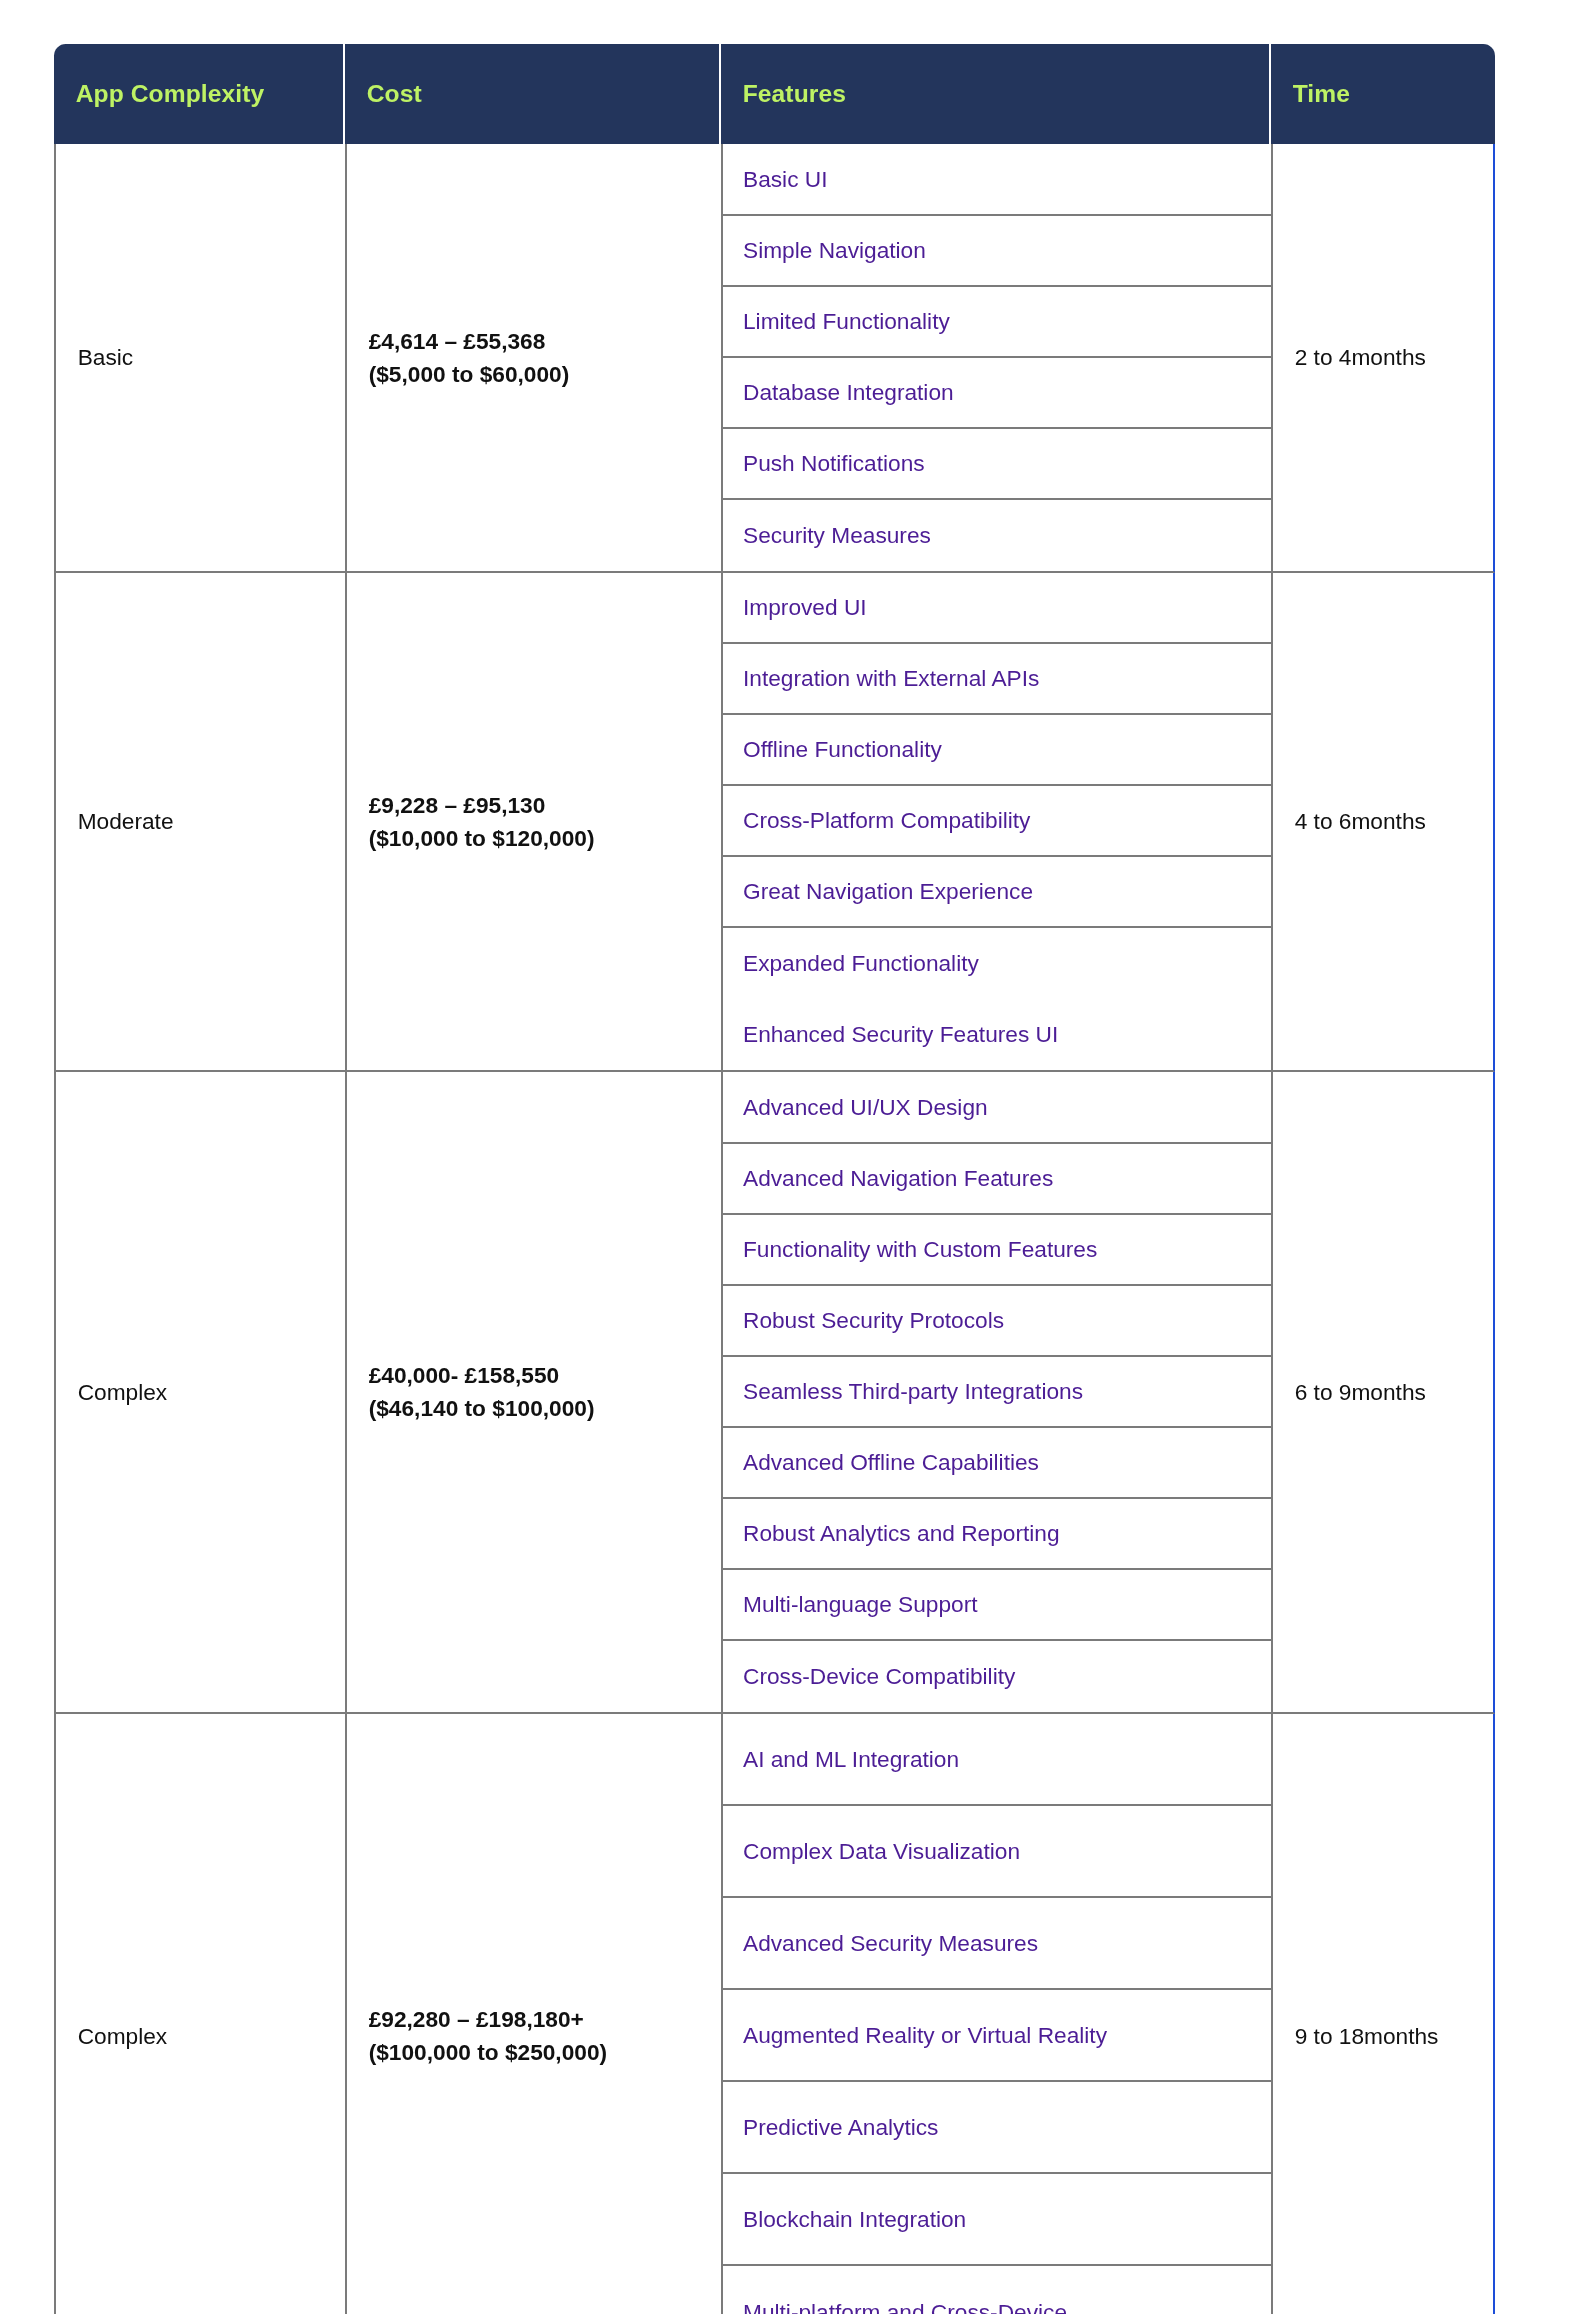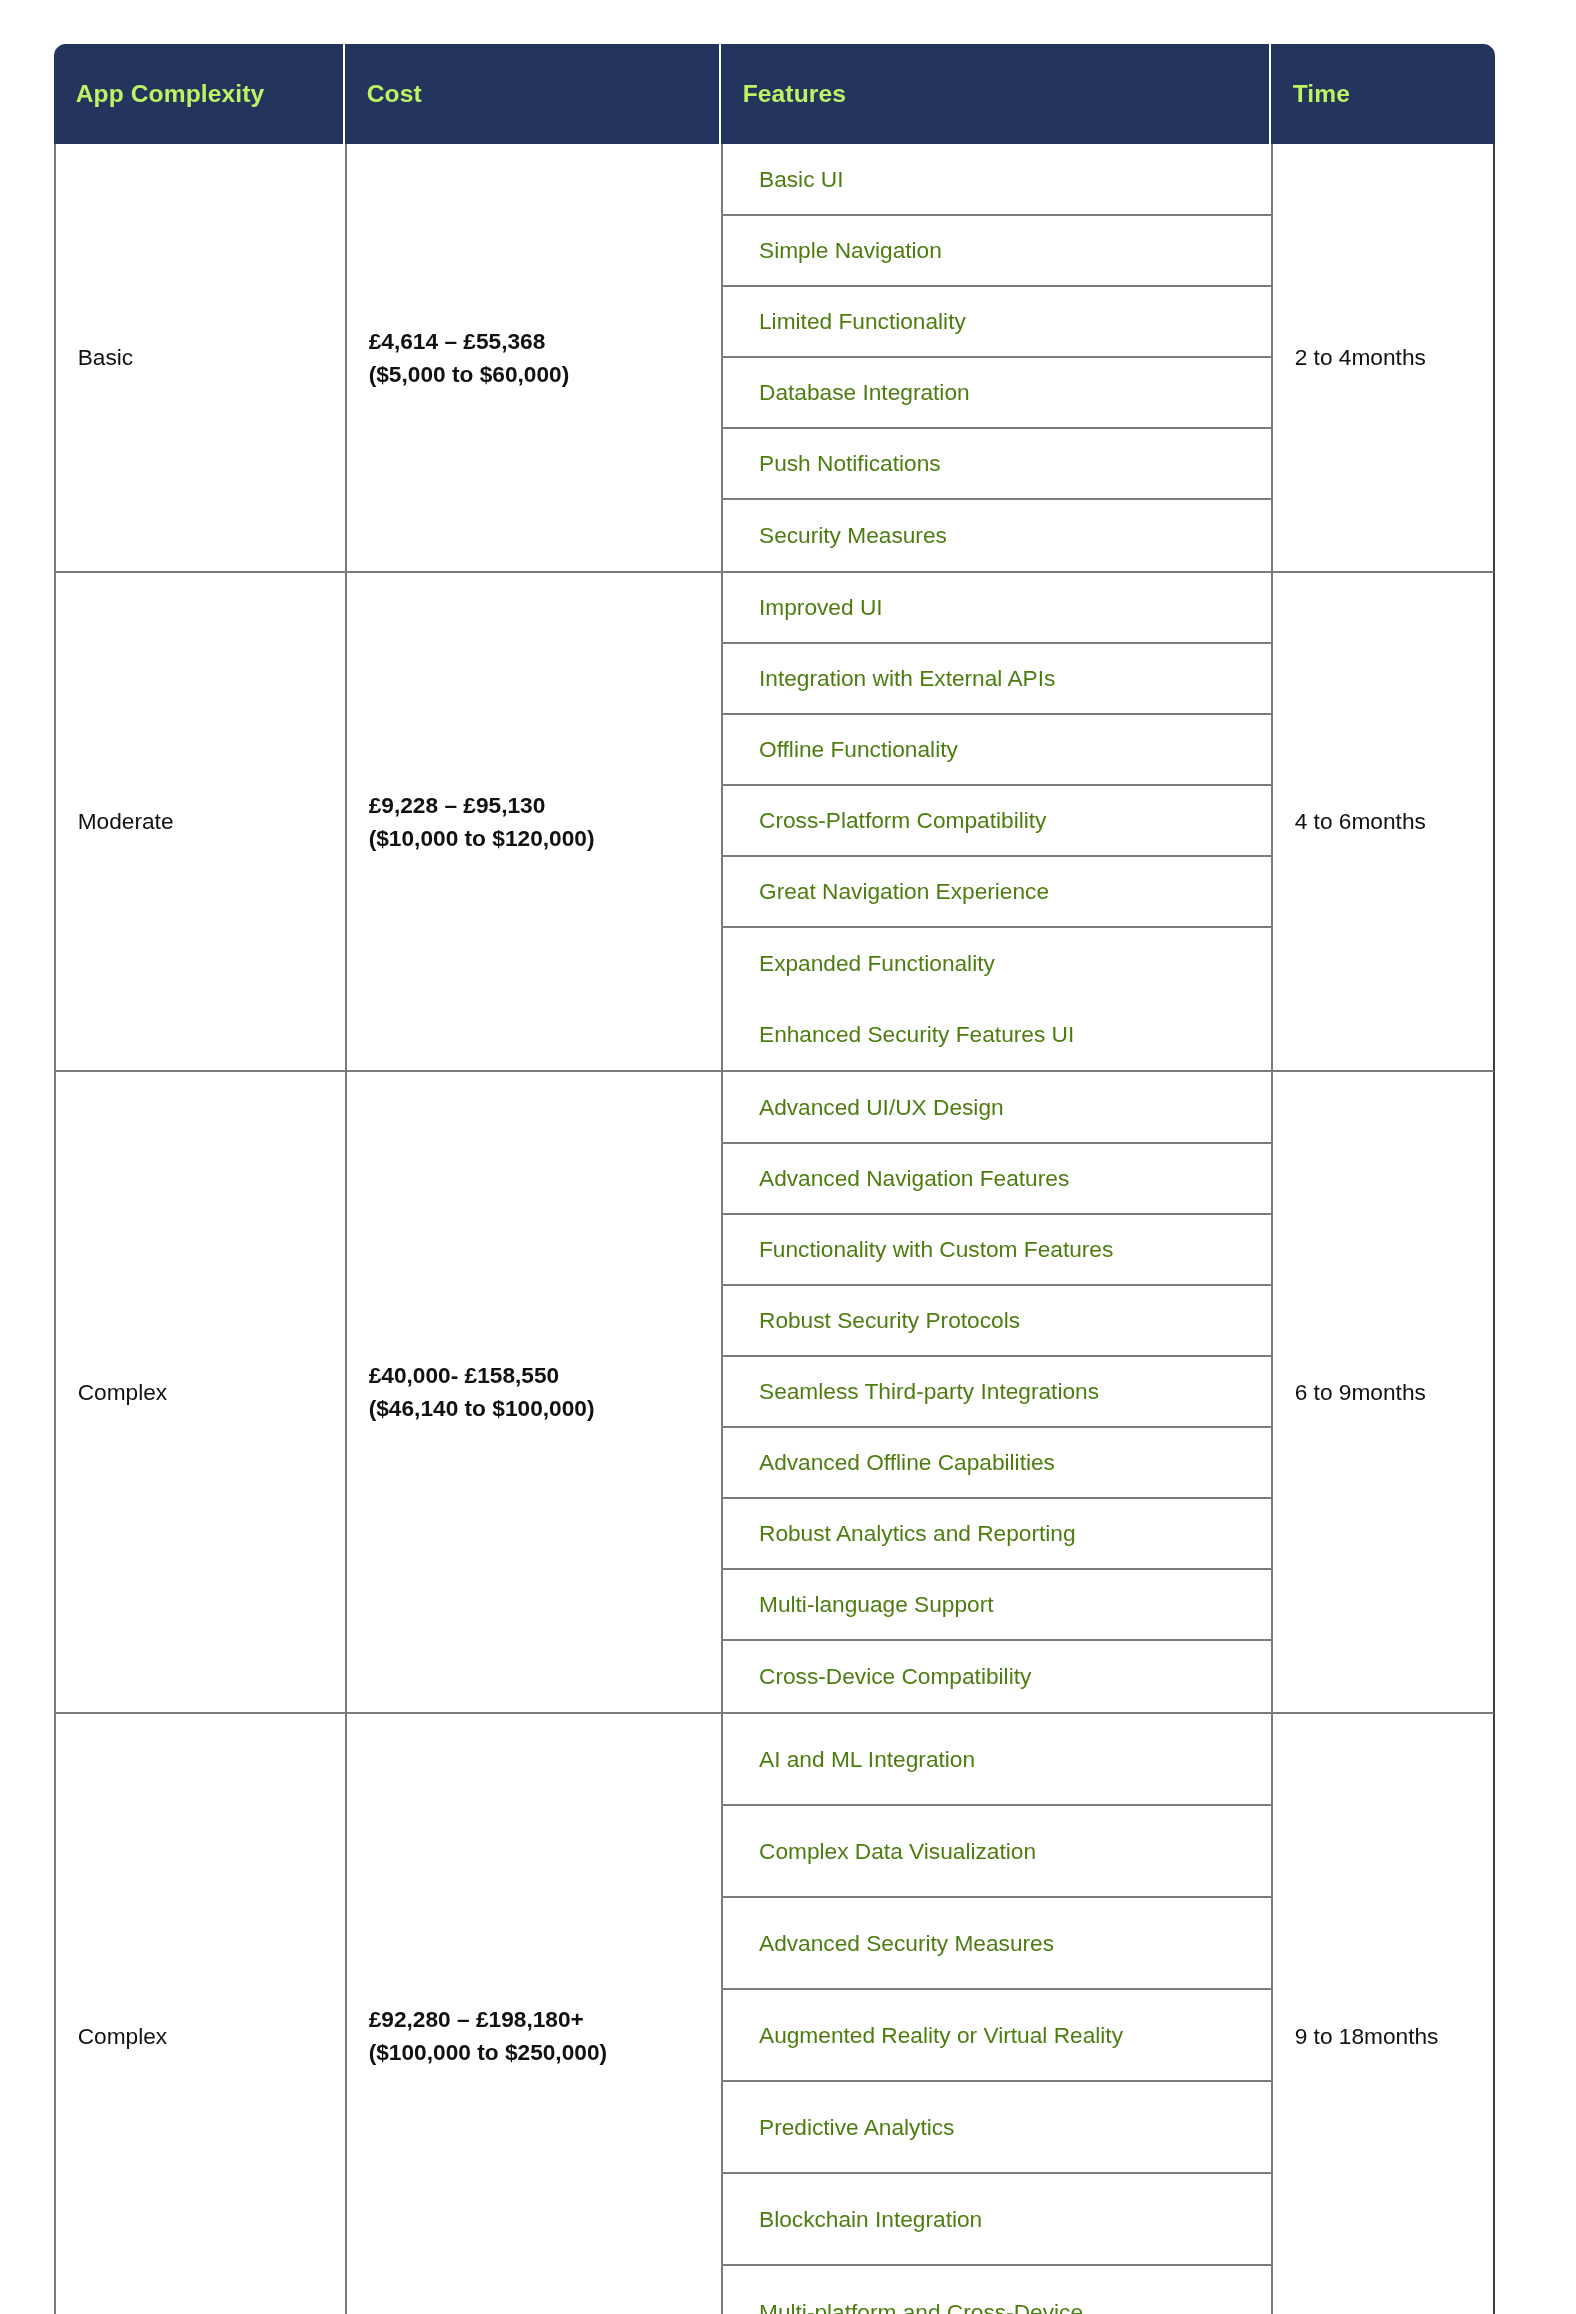--- a/index.html
+++ b/index.html
@@ -58,21 +58,21 @@
     border-left: 2px solid #7b7b7b;
     border-bottom: 2px solid #7b7b7b;
     vertical-align: middle;
     font-size: 22.7px;
     color: #111111;
     padding: 0 0 0 21.7px;
     box-sizing: border-box;
     background: #ffffff;
   }
   tbody td.col-time {
-    border-right: 2px solid #404040;
+    border-right: 2px solid #1d4ed8;
     margin-top: 36px;
   }
   tbody tr.data-row > td.col-complexity,
   tbody tr.data-row > td.col-cost,
   tbody tr.data-row > td.col-time {
     border-top: 0;
   }
 
   .cell-complexity { font-size: 22.7px; line-height: 1.35; }
   .cell-cost { font-size: 22.7px; font-weight: bold; line-height: 1.45; }
@@ -87,23 +87,23 @@
   .features-list {
     display: flex;
     flex-direction: column;
     width: 100%;
     height: 100%;
   }
   .feature-item {
     box-sizing: border-box;
     display: flex;
     align-items: center;
-    padding-left: 36px;
+    padding-left: 20px;
     font-size: 22.7px;
-    color: #4d7c0f;
+    color: #4c1d95;
     border-bottom: 2px solid #7b7b7b;
     height: 71px;
   }
   .feature-item.no-rule {
     border-bottom: none;
   }
   .feature-item.last {
     border-bottom: none;
   }
 

